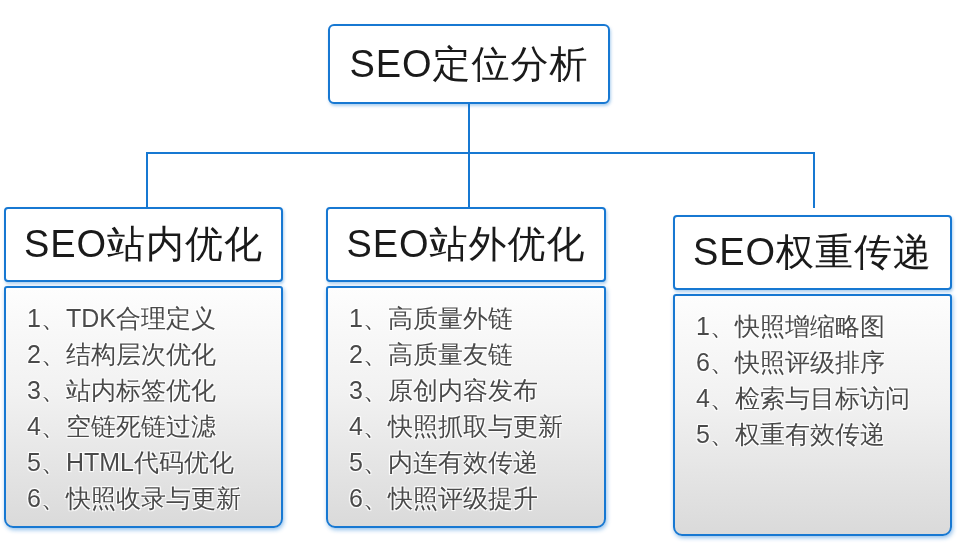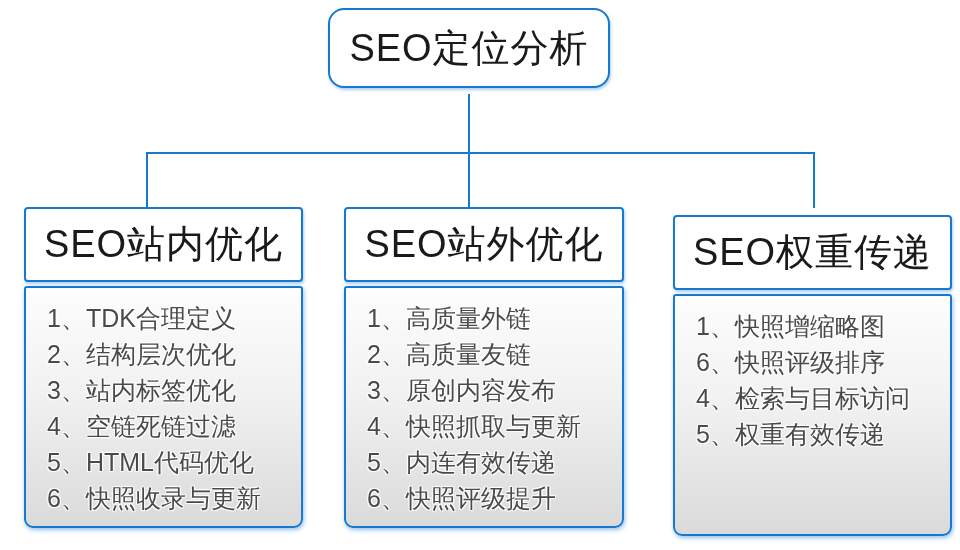--- a/index.html
+++ b/index.html
@@ -23,39 +23,39 @@
   .line.h { height: 2px; }
   #trunk        { left: 468px; top: 94px;  height: 59px; }
   #cross        { left: 146px; top: 152px; width: 669px; }
   #drop-left    { left: 146px; top: 152px; height: 56px; }
   #drop-center  { left: 468px; top: 152px; height: 56px; }
   #drop-right   { left: 813px; top: 152px; height: 56px; }
 
   
   .root-box {
     position: absolute;
-    left: 328px; top: 8px;
+    left: 328px; top: 24px;
     width: 282px; height: 80px;
     background: #ffffff;
     border: 2px solid #1778d2;
-    border-radius: 16px;
+    border-radius: 6px;
     box-shadow: 1px 2px 3px rgba(23, 120, 210, 0.35);
     display: flex; align-items: center; justify-content: center;
   }
   .root-box .title {
     font-size: 38px;
     color: #1a1a1a;
     letter-spacing: 1px;
     white-space: nowrap;
   }
 
   
   .column { position: absolute; top: 207px; }
-  #col-0 { left: 24px;   width: 279px; }
-  #col-1 { left: 344px; width: 280px; border-radius: 13px; }
+  #col-0 { left: 4px;   width: 279px; }
+  #col-1 { left: 326px; width: 280px; border-radius: 13px; }
   #col-2 { left: 673px; width: 279px; margin-top: 8px; }
 
   .branch-header {
     width: 100%; height: 75px;
     background: #ffffff;
     border: 2px solid #1778d2;
     border-radius: 4px;
     box-shadow: 1px 2px 3px rgba(23, 120, 210, 0.35);
     display: flex; align-items: center; justify-content: center;
   }

